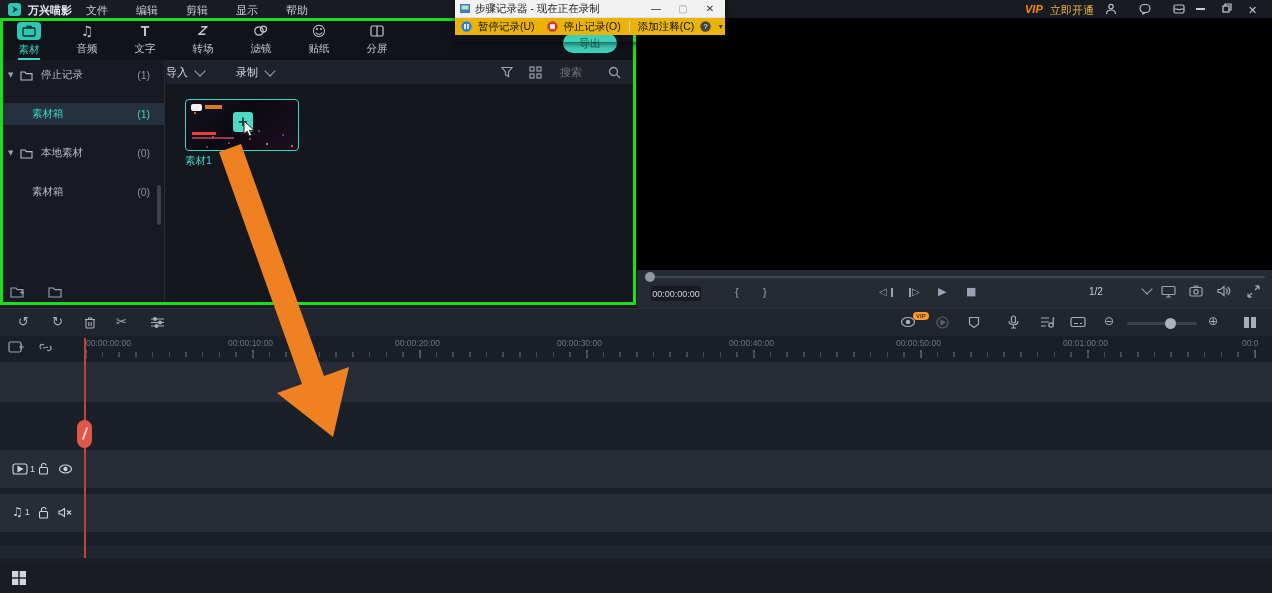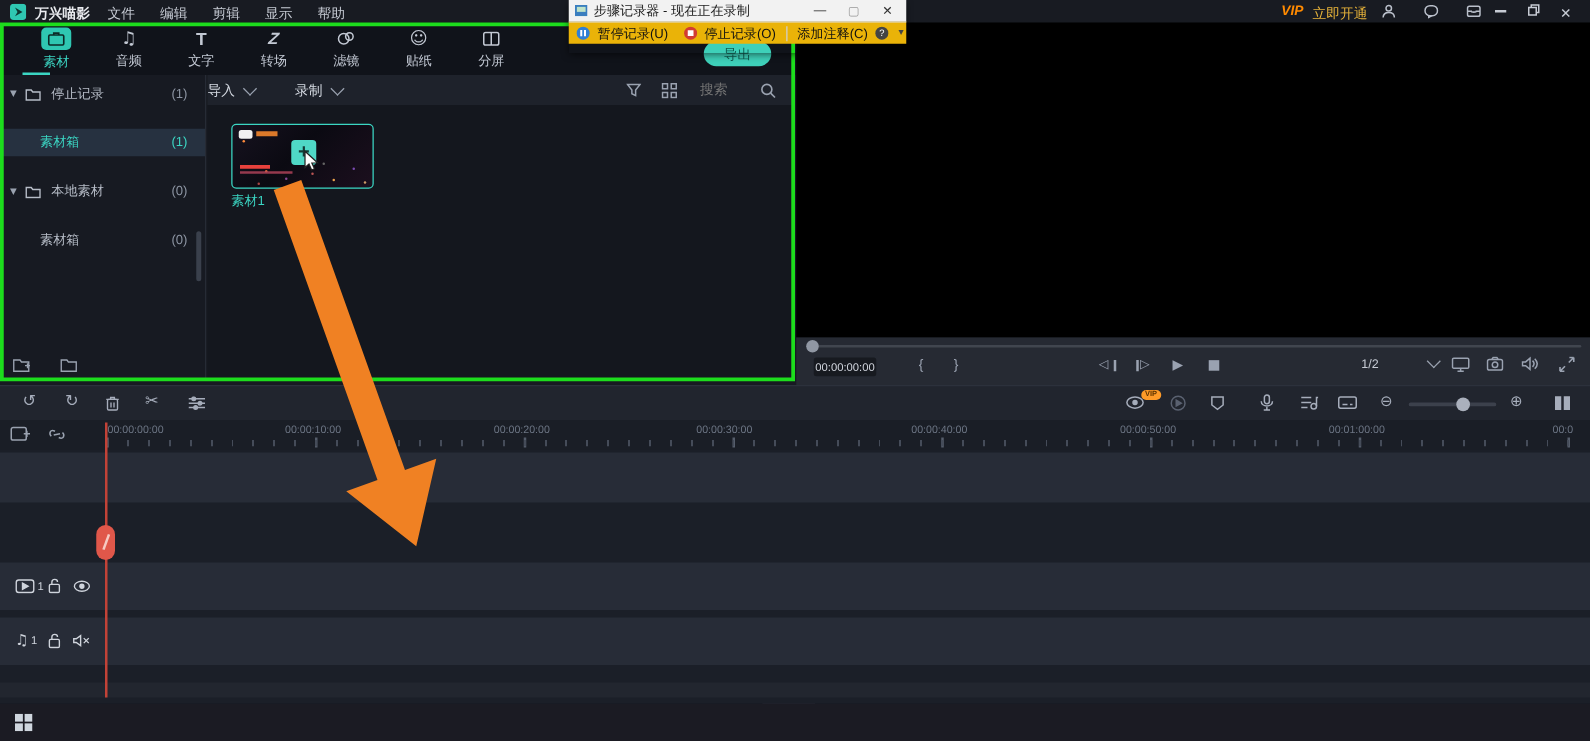--- a/index.html
+++ b/index.html
@@ -8,21 +8,21 @@
   .ab{position:absolute;}
   .glyph{font-family:"DejaVu Sans",sans-serif;line-height:1;}
   .row{display:flex;align-items:center;}
   
   #menubar{left:0;top:0;width:1272px;height:18px;background:#181b22;color:#c6cbd4;font-size:11px;}
   .menu-item{color:#c6cbd4;}
   
   #tabsrow{left:0;top:18px;width:637px;height:42px;background:#10131a;}
   .tab{width:58px;display:flex;flex-direction:column;align-items:center;justify-content:center;height:42px;color:#c3c9d4;font-size:10.5px;gap:3px;position:relative;}
   .tab .ticon{height:17px;display:flex;align-items:center;justify-content:center;color:#c3c9d4;}
-  .tab.active{color:#3bd6c3;padding-left:16px;}
+  .tab.active{color:#3bd6c3;}
   .tab.active .ticon{background:#2fc7b2;border-radius:4px;width:24px;height:18px;color:#0c2b28;}
   .tab.active::after{content:"";position:absolute;bottom:0;left:18px;width:22px;height:2px;background:#3bd6c3;}
   
   #tree{left:0;top:60px;width:164px;height:245px;background:#171a22;}
   .trow{height:22px;display:flex;align-items:center;font-size:10.5px;color:#b7bdc8;padding-left:8px;position:relative;margin-top:17px;}
   .trow .cnt{position:absolute;right:14px;color:#8c94a2;}
   .trow.sel{background:#263140;color:#3bd6c3;}
   .trow.sel .cnt{color:#3bd6c3;}
   .caret{font-size:7px;color:#9aa2b0;width:12px;}
   .findent{width:12px;}
@@ -80,21 +80,21 @@
 <div id="screen">
 
   <div id="menubar" class="ab">
     <div class="ab" style="left:8px;top:3px;">
       <svg width="13" height="13" viewBox="0 0 13 13">
           <rect x="0" y="0" width="13" height="13" rx="3" fill="#2fc7b2"></rect>
           <path d="M4 3 L10 6.5 L4 10 L6 6.5 Z" fill="#0e3833"></path>
         </svg>
     </div>
     <span class="ab" style="left:28px;top:3px;font-weight:bold;color:#e8eaee;">万兴喵影</span>
-    <div class="ab row" style="left:86px;top:3px;gap:20px;">
+    <div class="ab row" style="left:86px;top:3px;gap:28px;">
       <span class="menu-item">文件</span>
       <span class="menu-item">编辑</span>
       <span class="menu-item">剪辑</span>
       <span class="menu-item">显示</span>
       <span class="menu-item">帮助</span>
     </div>
     <span class="ab" style="left:1025px;top:3px;color:#ff8a00;font-weight:bold;font-style:italic;">VIP</span>
     <span class="ab" style="left:1050px;top:3px;color:#e8b43a;">立即开通</span>
     <div class="ab" style="left:1105px;top:3px;">
       <svg width="12" height="12" viewBox="0 0 12 12" fill="none" stroke="#b9bfca" stroke-width="1.2">

